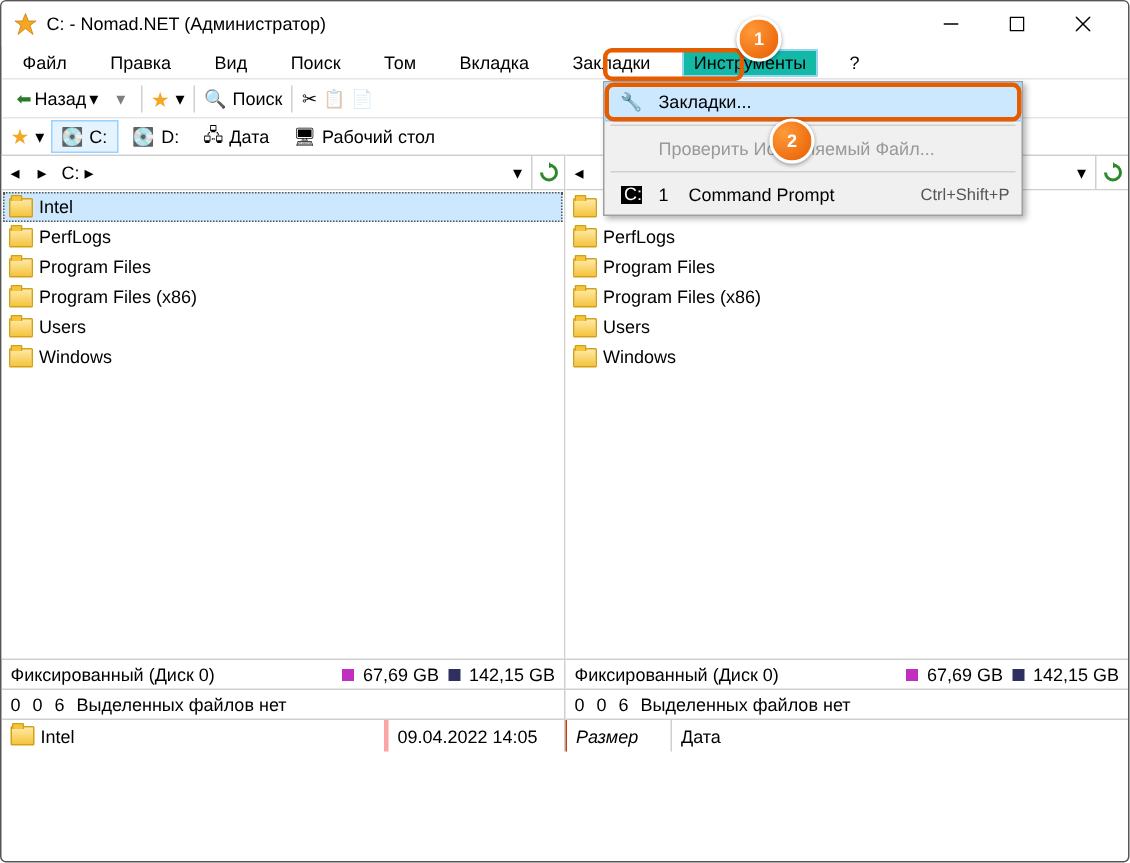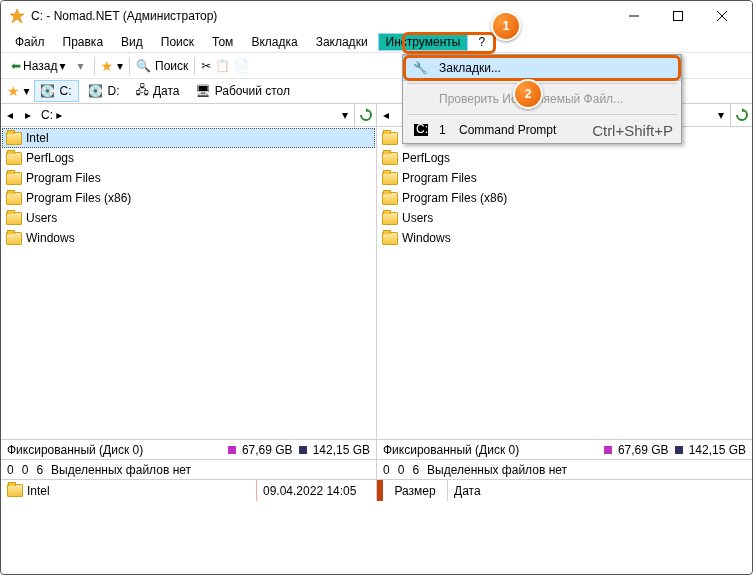--- a/index.html
+++ b/index.html
@@ -2,21 +2,21 @@
 <html><head>
 <meta charset="utf-8">
 <style>
 * { box-sizing: border-box; margin: 0; padding: 0; font-family: "Segoe UI", Tahoma, sans-serif; font-size: 12px; }
 body { background: #fff; width: 753px; height: 575px; position: relative; border: 1px solid #555; border-radius: 4px; overflow: hidden; }
 .titlebar { height: 30px; display: flex; align-items: center; padding: 0 8px; background: #fff; }
 .titlebar .icon { width: 16px; height: 16px; margin-right: 6px; }
 .titlebar .title { flex: 1; font-size: 12px; }
 .winbtns { display: flex; gap: 0; }
 .winbtn { width: 44px; height: 28px; display: flex; align-items: center; justify-content: center; }
-.menubar { height: 22px; display: flex; align-items: center; padding: 0 6px; gap: 2px; border-bottom: 1px solid #e5e5e5; }
+.menubar { height: 22px; display: flex; align-items: center; padding: 0 6px; gap: 13px; border-bottom: 1px solid #e5e5e5; }
 .menuitem { padding: 2px 8px; cursor: default; }
 .menuitem.open { background: #14b8a6; border: 1px solid #99d1ff; padding: 1px 7px; }
 .toolbar { height: 26px; display: flex; align-items: center; padding: 0 6px; gap: 4px; border-bottom: 1px solid #e5e5e5; }
 .toolbtn { height: 22px; padding: 0 4px; display: flex; align-items: center; gap: 2px; }
 .sep { width: 1px; height: 18px; background: #d0d0d0; margin: 0 2px; }
 .tabbar { height: 24px; display: flex; align-items: center; padding: 0 6px; gap: 4px; }
 .drivetab { height: 22px; padding: 0 6px; display: flex; align-items: center; gap: 4px; }
 .drivetab.active { background: #e5f3ff; border: 1px solid #99d1ff; }
 .panels { display: flex; height: 398px; }
 .panel { flex: 1; display: flex; flex-direction: column; border-right: 1px solid #d0d0d0; }
@@ -29,33 +29,33 @@
 .filelist { flex: 1; overflow: auto; background: #fff; padding: 1px; }
 .filerow { height: 20px; display: flex; align-items: center; padding: 0 4px; gap: 4px; }
 .filerow.selected { background: #cce8ff; border: 1px dotted #555; padding: 0 3px; }
 .status { height: 20px; display: flex; align-items: center; border-top: 1px solid #d0d0d0; font-size: 11px; padding: 0 6px; gap: 6px; }
 .status .spacer { flex: 1; }
 .status .sq { width: 8px; height: 8px; }
 .selinfo { height: 20px; display: flex; align-items: center; border-top: 1px solid #d0d0d0; padding: 0 6px; gap: 8px; font-size: 11px; }
 .footer { height: 22px; display: flex; border-top: 1px solid #d0d0d0; }
 .footer .col { padding: 0 6px; display: flex; align-items: center; gap: 4px; }
 .footer .col.main { flex: 1; }
-.footer .col.right { border-left: 1px solid #fca5a5; width: 120px; }
-.footer .col.size { border-left: 6px solid #c2410c; width: 70px; justify-content: center; }
+.footer .col.right { border-left: 3px solid #fca5a5; width: 120px; }
+.footer .col.size { border-left: 1px solid #c2410c; width: 70px; justify-content: flex-start; font-style: italic; }
 .footer .col.date { border-left: 1px solid #d0d0d0; width: 62px; }
 .folder-icon { width: 16px; height: 13px; background: linear-gradient(#ffe9a6, #f5c43d); border: 1px solid #d4a017; border-radius: 1px; position: relative; }
 .folder-icon::before { content: ""; position: absolute; top: -3px; left: 0; width: 6px; height: 3px; background: #f5c43d; border: 1px solid #d4a017; border-bottom: none; border-radius: 1px 1px 0 0; }
 .dropdown-menu { position: absolute; top: 53px; left: 401px; width: 280px; background: #f0f0f0; border: 1px solid #a0a0a0; box-shadow: 2px 2px 4px rgba(0,0,0,0.3); z-index: 100; }
 .dropdown-item { height: 26px; display: flex; align-items: center; padding: 0 8px; gap: 8px; }
 .dropdown-item.highlighted { background: #cce8ff; border: 1px solid #99d1ff; padding: 0 7px; }
 .dropdown-item.disabled { color: #999; }
 .dropdown-sep { height: 1px; background: #d0d0d0; margin: 2px 4px; }
 .dropdown-item .icon-slot { width: 20px; display: flex; justify-content: center; }
 .dropdown-item .label { flex: 1; }
-.dropdown-item .shortcut { color: #555; font-size: 15px; text-align: center; }
+.dropdown-item .shortcut { color: #555; font-size: 11px; text-align: center; }
 .callout { position: absolute; width: 30px; height: 30px; border-radius: 50%; background: radial-gradient(circle at 30% 30%, #ff9a3a, #e65c00); border: 2px solid #fff; box-shadow: 0 1px 3px rgba(0,0,0,0.4); color: #fff; font-weight: bold; font-size: 16px; display: flex; align-items: center; justify-content: center; z-index: 200; }
 .callout-ring { position: absolute; border: 3px solid #e65c00; border-radius: 6px; z-index: 150; pointer-events: none; }
 .star { color: #f5a623; font-size: 14px; }
 .arrow-left { color: #2a7a2a; font-size: 12px; }
 svg { display: block; }
 </style>
 </head>
 <body>
 
 <div class="titlebar">

